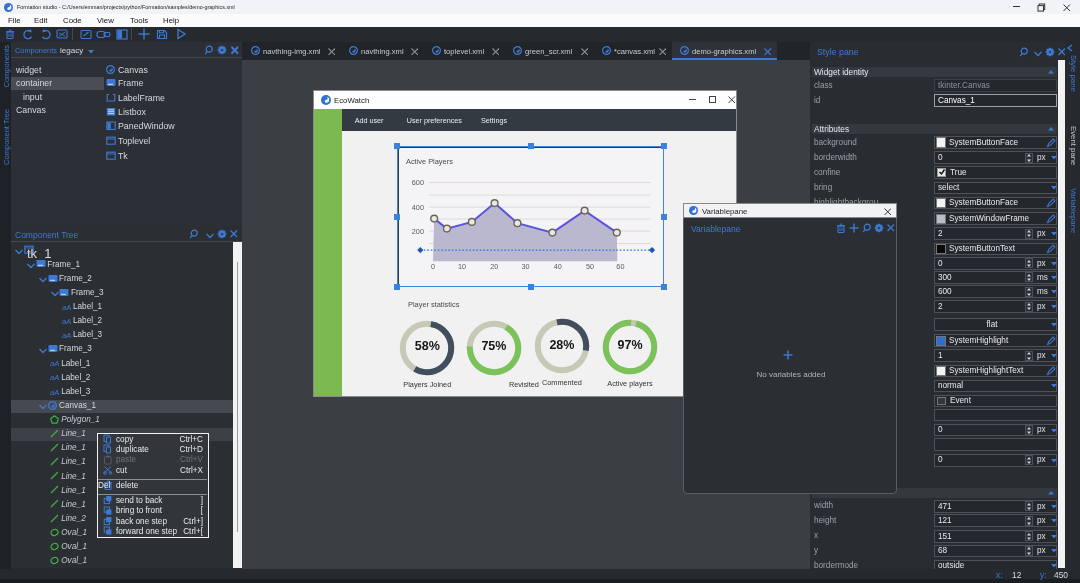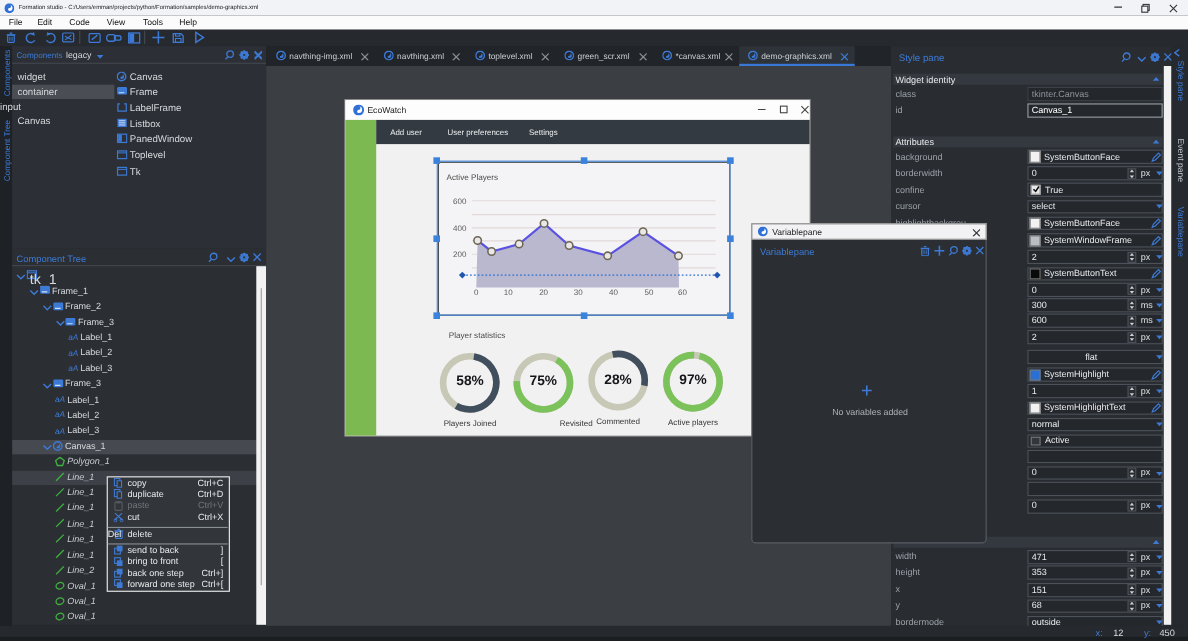--- a/index.html
+++ b/index.html
@@ -107,21 +107,21 @@
       <circle cx="5" cy="5" r="3" fill="none" stroke="#3d7ad5" stroke-width="1.4"></circle>
       <circle cx="5" cy="5" r="1" fill="#2c3036"></circle>
     </svg>
 <svg class="a" style="left:230px;top:45px" width="10" height="10" viewBox="0 0 10 10">
       <line x1="1.5" y1="1.5" x2="8" y2="8" stroke="#3d7ad5" stroke-width="1.2"></line>
       <line x1="8" y1="1.5" x2="1.5" y2="8" stroke="#3d7ad5" stroke-width="1.2"></line>
     </svg>
 <div class="a" style="left:11px;top:76.5px;width:93px;height:13px;background:#4a4e54"></div>
 <div class="a" style="left:16px;top:64.5px;font-size:8.8px;color:#d6d9dc">widget</div>
 <div class="a" style="left:16px;top:78px;font-size:8.8px;color:#d6d9dc">container</div>
-<div class="a" style="left:0;top:91.5px;font-size:8.8px;color:#d6d9dc">input</div>
+<div class="a" style="left:23px;top:91.5px;font-size:8.8px;color:#d6d9dc">input</div>
 <div class="a" style="left:16px;top:105px;font-size:8.8px;color:#d6d9dc">Canvas</div>
 <svg class="a" style="left:106px;top:64.5px" width="10" height="10" viewBox="0 0 10 10">
       <circle cx="4.5" cy="4.5" r="3.9" fill="none" stroke="#3d7ad5" stroke-width="1.2"></circle>
       <path d="M4.5 2.2 a2.3 2.3 0 0 1 0 4.6 a1.1 1.1 0 0 1 0 -2.2 a1.1 1.1 0 0 0 0 -2.4z" fill="#3d7ad5"></path>
     </svg>
 <div class="a" style="left:118px;top:64.5px;font-size:8.8px;color:#d6d9dc">Canvas</div>
 <svg class="a" style="left:106px;top:78.2px" width="10" height="10" viewBox="0 0 10 10">
       <rect x="0.5" y="1" width="9" height="7" rx="1.2" fill="#3d7ad5"></rect>
       <line x1="2" y1="6.3" x2="7" y2="6.3" stroke="#cfe0f5" stroke-width="1"></line>
     </svg>
@@ -518,21 +518,21 @@
       <svg class="a" style="left:240px;top:113.2px" width="8" height="6" viewBox="0 0 8 6">
         <path d="M1 1 l3 3.5 3-3.5z" fill="#3d7ad5"></path>
       </svg>
 <div class="a" style="left:4px;top:125.80000000000001px;font-size:8.2px;color:#9aa0a7">confine</div>
 <div class="a" style="left:124px;top:124.4px;width:123px;height:12.8px;background:#24282d;border:1px solid #4d525a;"></div>
       <div class="a" style="left:127px;top:126.30000000000001px;width:8.5px;height:8.5px;background:#e8e8e8;border:1px solid #999"></div>
       <svg class="a" style="left:127.5px;top:126.30000000000001px" width="8" height="8" viewBox="0 0 8 8">
         <polyline points="1.5,4 3.5,6 6.5,1.5" fill="none" stroke="#111" stroke-width="1.4"></polyline>
       </svg>
       <div class="a" style="left:140px;top:126.00000000000001px;font-size:8.2px;color:#e8eaec">True</div>
-<div class="a" style="left:4px;top:140.9px;font-size:8.2px;color:#9aa0a7">cursor</div>
+<div class="a" style="left:4px;top:140.9px;font-size:8.2px;color:#9aa0a7">bring</div>
 <div class="a" style="left:124px;top:139.5px;width:123px;height:12.8px;background:#24282d;border:1px solid #4d525a;"></div>
       <div class="a" style="left:128px;top:141.1px;font-size:8.2px;color:#e8eaec">select</div>
       <svg class="a" style="left:240px;top:143.4px" width="8" height="6" viewBox="0 0 8 6">
         <path d="M1 1 l3 3.5 3-3.5z" fill="#3d7ad5"></path>
       </svg>
 <div class="a" style="left:4px;top:156px;font-size:8.2px;color:#9aa0a7">highlightbackgrou</div>
 <div class="a" style="left:124px;top:154.6px;width:123px;height:12.8px;background:#24282d;border:1px solid #4d525a;"></div>
       <div class="a" style="left:125.5px;top:155.8px;width:10.5px;height:10.5px;background:#f2f2f2;border:1px solid #777"></div>
       <div class="a" style="left:139px;top:156.2px;font-size:8.2px;color:#e8eaec">SystemButtonFace</div>
       <svg class="a" style="left:236px;top:156px" width="10" height="10" viewBox="0 0 10 10">
@@ -645,21 +645,21 @@
       <svg class="a" style="left:236px;top:323.9px" width="10" height="10" viewBox="0 0 10 10">
         <path d="M1.5 8.5 l1.1-2.8 4.6-4.6 1.7 1.7 -4.6 4.6 z" fill="none" stroke="#3d7ad5" stroke-width="1.1"></path>
       </svg>
 <div class="a" style="left:124px;top:337.5px;width:123px;height:12.8px;background:#24282d;border:1px solid #4d525a;"></div>
       <div class="a" style="left:128px;top:339.09999999999997px;font-size:8.2px;color:#e8eaec">normal</div>
       <svg class="a" style="left:240px;top:341.4px" width="8" height="6" viewBox="0 0 8 6">
         <path d="M1 1 l3 3.5 3-3.5z" fill="#3d7ad5"></path>
       </svg>
 <div class="a" style="left:124px;top:352.6px;width:123px;height:12.8px;background:#24282d;border:1px solid #4d525a;"></div>
       <div class="a" style="left:127px;top:354.5px;width:8.5px;height:8.5px;background:#33373c;border:1px solid #777"></div>
-      <div class="a" style="left:140px;top:354.2px;font-size:8.2px;color:#e8eaec">Active</div>
+      <div class="a" style="left:140px;top:354.2px;font-size:8.2px;color:#e8eaec">Event</div>
 <div class="a" style="left:124px;top:366.6px;width:123px;height:12.8px;background:#24282d;border:1px solid #4d525a;"></div>
 <div class="a" style="left:124px;top:381.70000000000005px;width:123px;height:12.8px;background:#24282d;border:1px solid #4d525a;"></div>
       <div class="a" style="left:128px;top:383.3px;font-size:8.2px;color:#e8eaec">0</div>
       <div class="a" style="left:215px;top:383.1px;width:8px;height:10px;border:1px solid #4d525a;background:#2b2f34"></div>
       <svg class="a" style="left:216px;top:383.6px" width="6" height="4" viewBox="0 0 6 4">
         <path d="M1 3.5 l2-2.5 2 2.5z" fill="#cfd3d7"></path>
       </svg>
       <svg class="a" style="left:216px;top:388.90000000000003px" width="6" height="4" viewBox="0 0 6 4">
         <path d="M1 0.5 l2 2.5 2-2.5z" fill="#cfd3d7"></path>
       </svg>
@@ -690,21 +690,21 @@
       </svg>
       <svg class="a" style="left:216px;top:465.1px" width="6" height="4" viewBox="0 0 6 4">
         <path d="M1 0.5 l2 2.5 2-2.5z" fill="#cfd3d7"></path>
       </svg>
       <div class="a" style="left:227px;top:459.5px;font-size:8.2px;color:#dde0e3">px</div>
       <svg class="a" style="left:240px;top:461.8px" width="8" height="6" viewBox="0 0 8 6">
         <path d="M1 1 l3 3.5 3-3.5z" fill="#3d7ad5"></path>
       </svg>
 <div class="a" style="left:4px;top:473.8px;font-size:8.2px;color:#9aa0a7">height</div>
 <div class="a" style="left:124px;top:472.40000000000003px;width:123px;height:12.8px;background:#24282d;border:1px solid #4d525a;"></div>
-      <div class="a" style="left:128px;top:474.0px;font-size:8.2px;color:#e8eaec">353</div>
+      <div class="a" style="left:128px;top:474.0px;font-size:8.2px;color:#e8eaec">121</div>
       <div class="a" style="left:215px;top:473.8px;width:8px;height:10px;border:1px solid #4d525a;background:#2b2f34"></div>
       <svg class="a" style="left:216px;top:474.3px" width="6" height="4" viewBox="0 0 6 4">
         <path d="M1 3.5 l2-2.5 2 2.5z" fill="#cfd3d7"></path>
       </svg>
       <svg class="a" style="left:216px;top:479.6px" width="6" height="4" viewBox="0 0 6 4">
         <path d="M1 0.5 l2 2.5 2-2.5z" fill="#cfd3d7"></path>
       </svg>
       <div class="a" style="left:227px;top:474.0px;font-size:8.2px;color:#dde0e3">px</div>
       <svg class="a" style="left:240px;top:476.3px" width="8" height="6" viewBox="0 0 8 6">
         <path d="M1 1 l3 3.5 3-3.5z" fill="#3d7ad5"></path>

